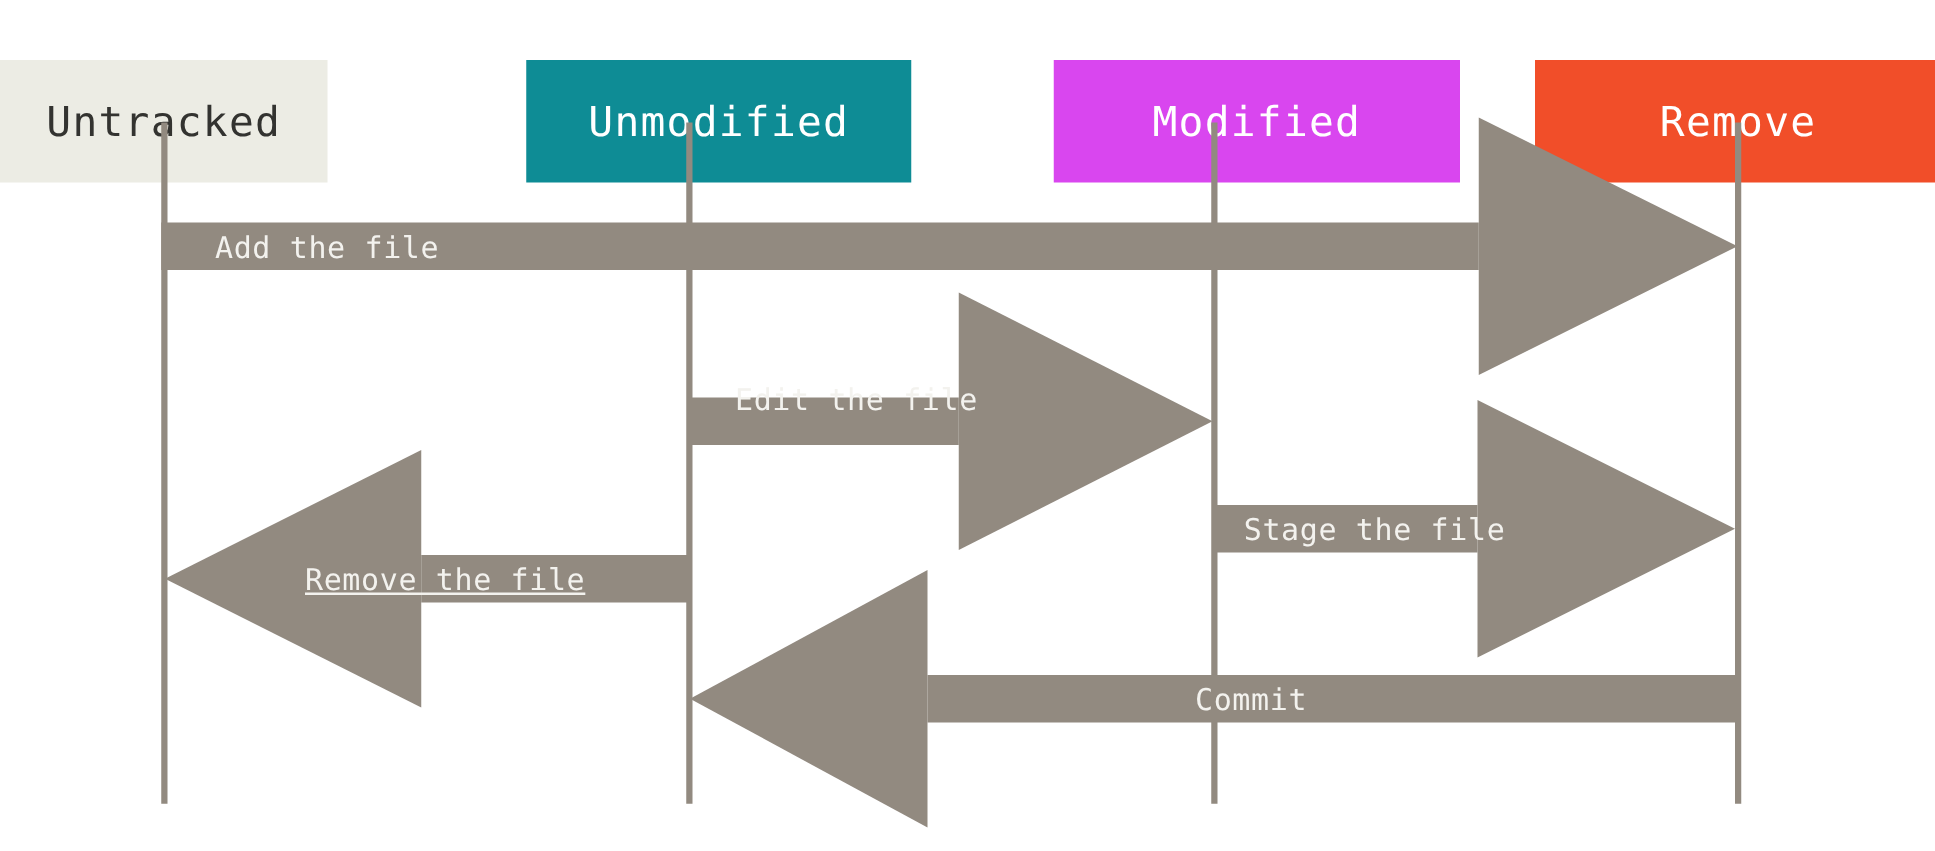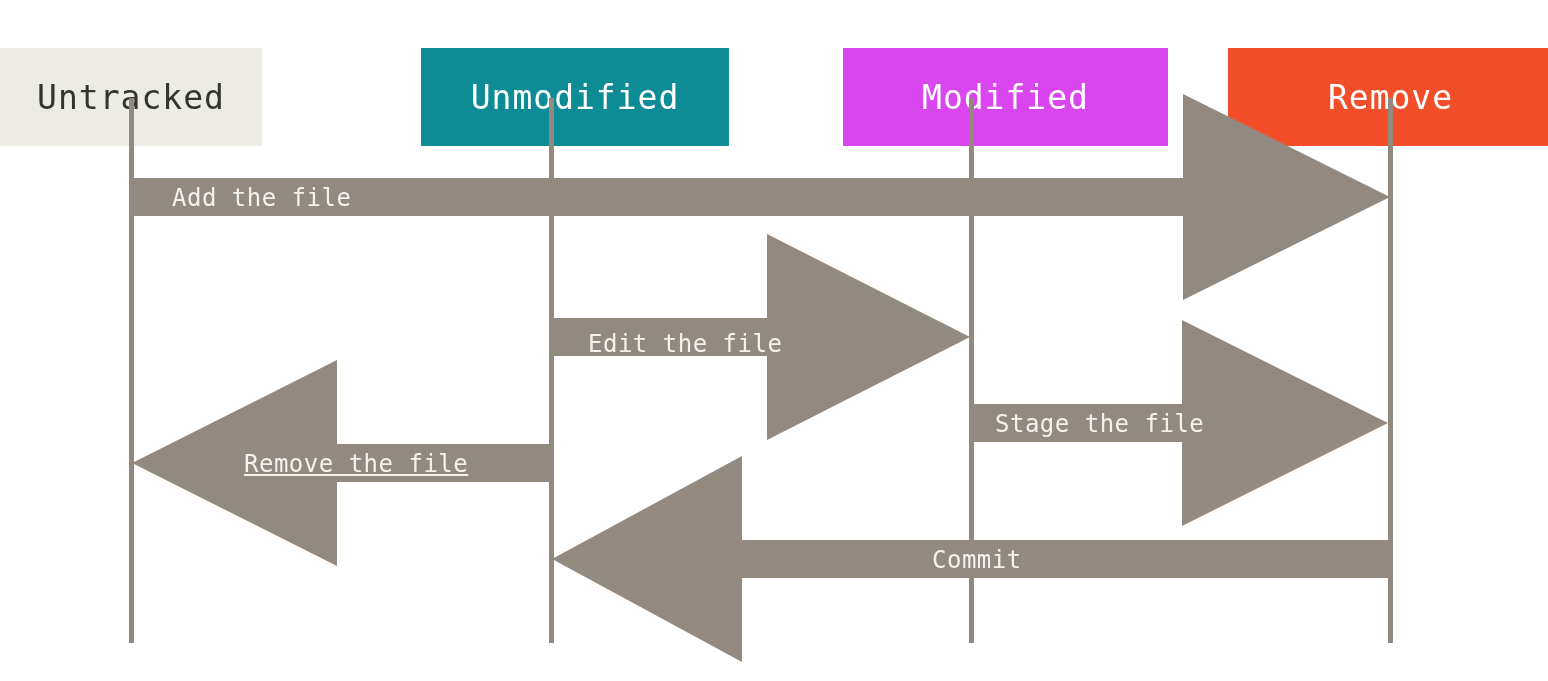--- a/index.html
+++ b/index.html
@@ -56,24 +56,24 @@
   .bar-commit{left:742px;top:540px;width:648px;}
   .head-commit{left:552px;top:456px;border-right-width:190px;}
 
   
   .arrow-label{
     position:absolute;height:38px;line-height:40px;
     color:var(--label-white);font-size:24px;white-space:nowrap;
     letter-spacing:0.5px;
   }
   .lbl-add{left:172px;top:178px;}
-  .lbl-edit{left:588px;top:324px;}
+  .lbl-edit{left:588px;top:300px;}
   .lbl-stage{left:995px;top:404px;text-align:right;}
   .lbl-remove{left:244px;top:444px;text-decoration:underline;}
-  .lbl-commit{left:932px;top:540px;}
+  .lbl-commit{left:956px;top:540px;}
 </style>
 </head>
 <body>
 
 <div class="diagram">
 
   <div class="state state-untracked" style="background-color: rgb(236, 236, 228);">
     <span>Untracked</span>
   </div>
   <div class="state state-unmodified" style="background-color: rgb(14, 140, 149);">

